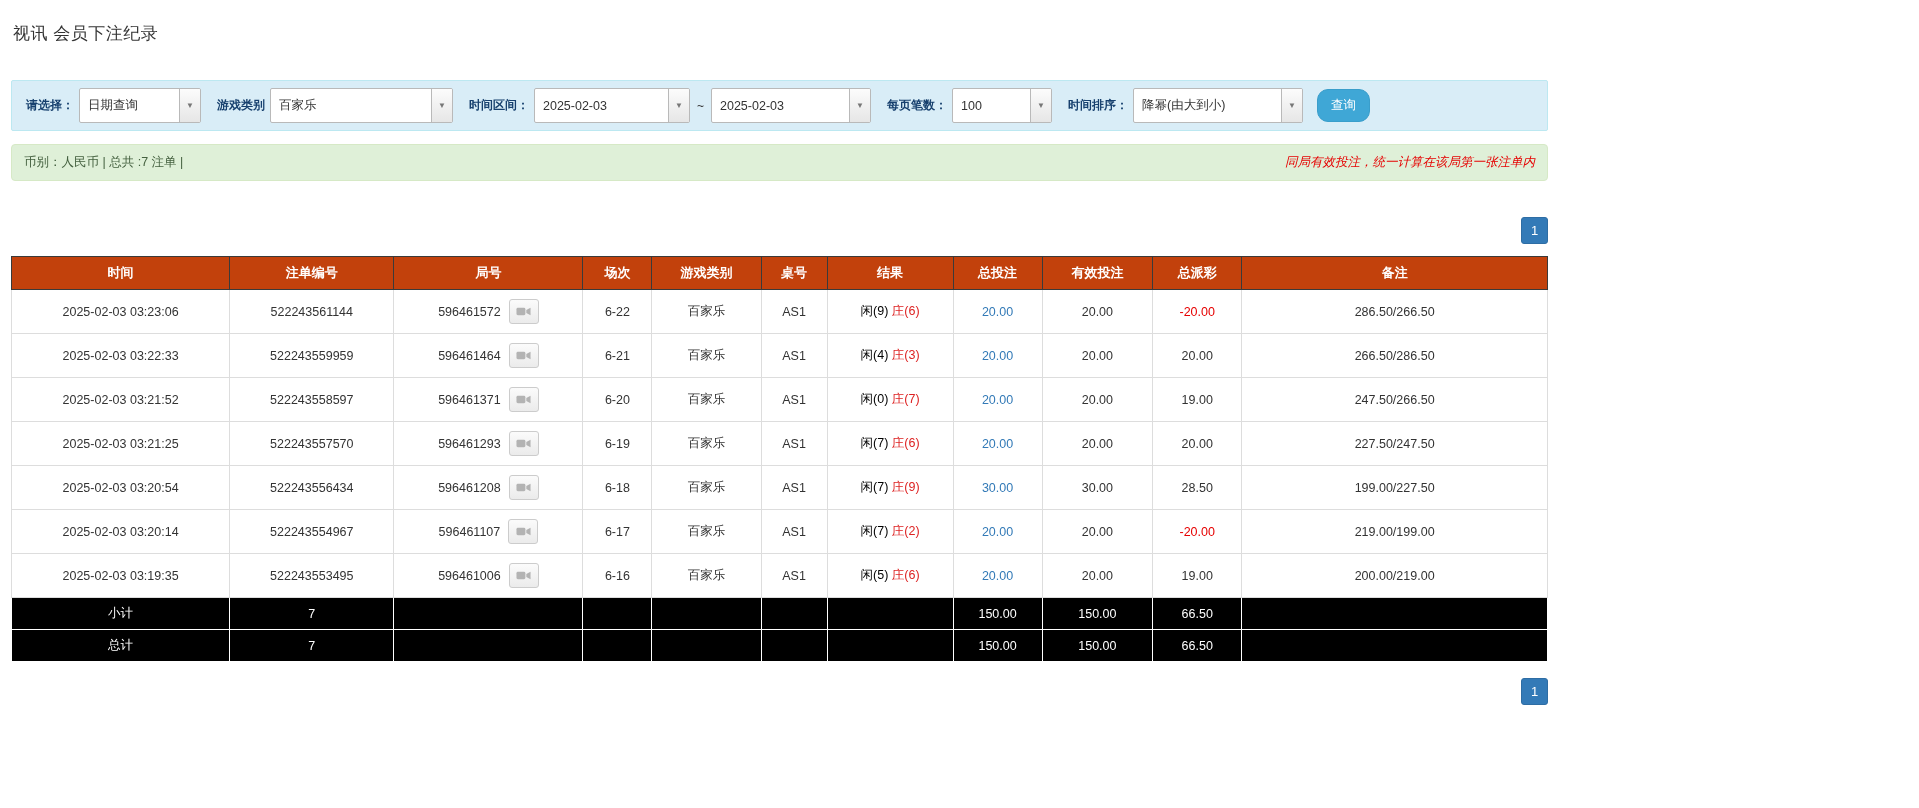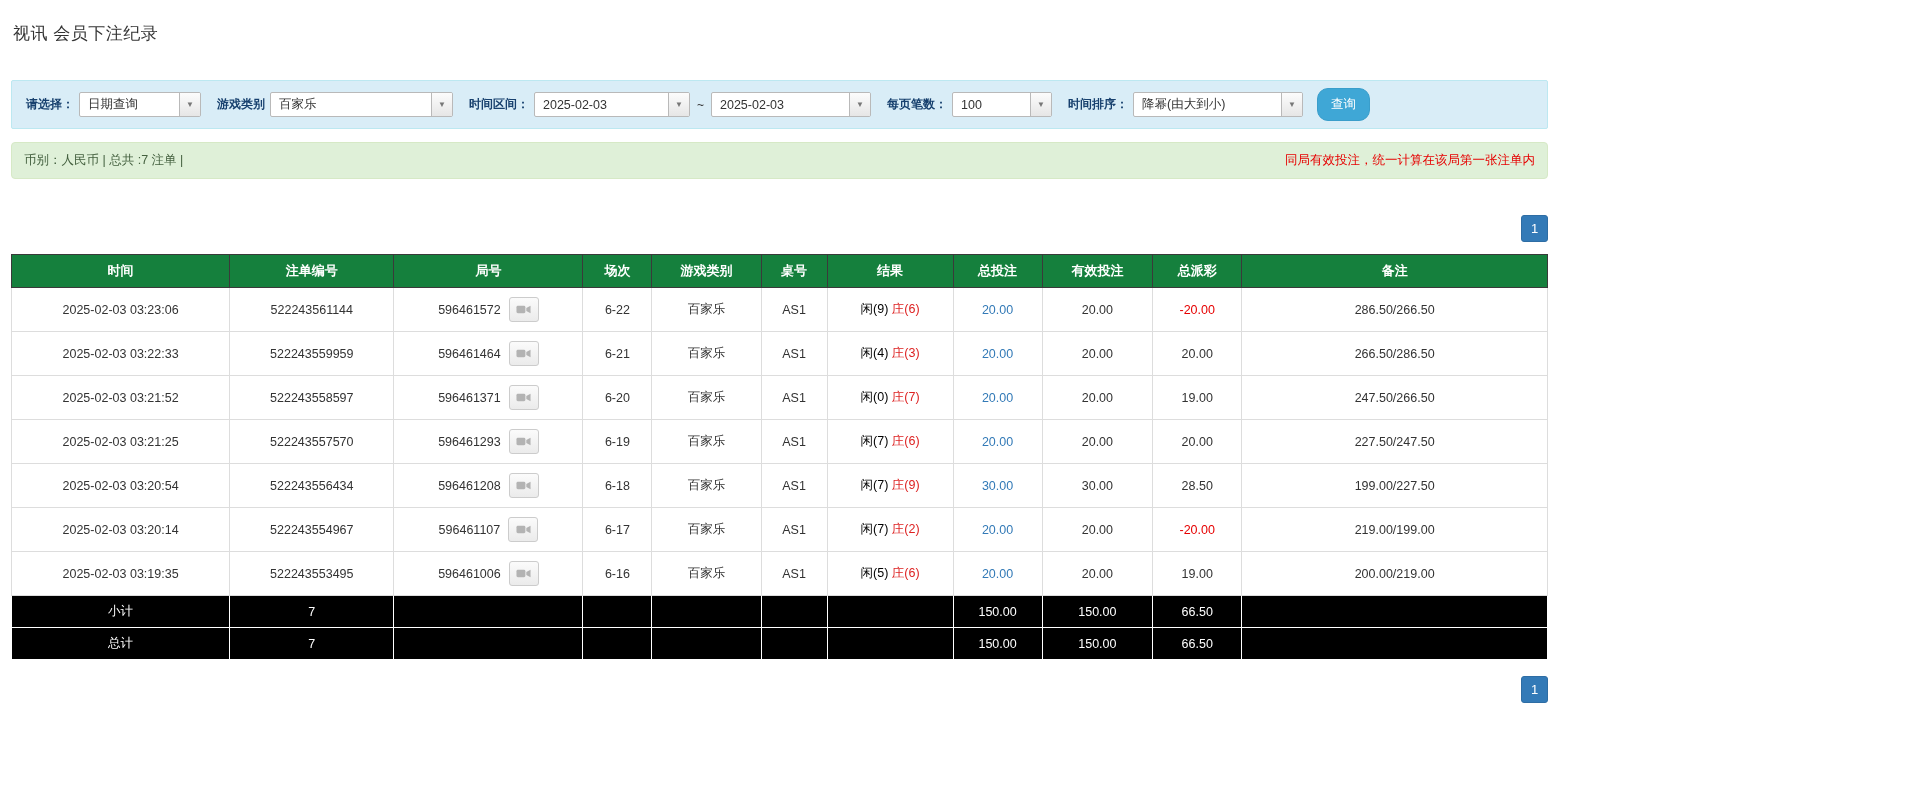--- a/index.html
+++ b/index.html
@@ -18,21 +18,21 @@
   }
 
   
   .filter-bar {
     background: #d9edf7; border: 1px solid #bce8f1; border-radius: 2px;
     padding: 7px 10px; display: flex; align-items: center; white-space: nowrap;
   }
   .flabel { font-weight: 700; color: #17406e; font-size: 12px; margin: 0 5px 0 16px; }
   .flabel.first { margin-left: 4px; }
   .combo {
-    display: inline-flex; height: 25px; background: #fff;
+    display: inline-flex; height: 35px; background: #fff;
     border: 1px solid #b9b9b9; border-radius: 2px; overflow: hidden;
   }
   .combo-text {
     flex: 1; display: flex; align-items: center; padding: 0 8px;
     font-size: 12.5px; color: #333; overflow: hidden;
   }
   .combo-arrow {
     width: 21px; border-left: 1px solid #b9b9b9;
     background: linear-gradient(#fcfcfc, #e6e6e6);
     display: flex; align-items: center; justify-content: center;
@@ -46,36 +46,36 @@
     color: #fff; font-size: 12.5px; cursor: pointer; font-family: inherit;
   }
 
   
   .summary-bar {
     background: #dff0d8; border: 1px solid #d6e9c6; border-radius: 4px;
     margin-top: 13px; padding: 9px 12px;
     display: flex; justify-content: space-between; align-items: center;
   }
   .summary-left { color: #44603f; font-size: 12.5px; }
-  .summary-right { color: #e60000; font-size: 12.5px; }
+  .summary-right { color: #e60000; font-size: 12.5px; font-style: italic; }
 
   
   .pager { display: flex; justify-content: flex-end; }
   .pager.top { margin: 36px 0 12px; }
   .pager.bottom { margin: 16px 0 0; }
   .page-btn {
     min-width: 27px; height: 27px; background: #337ab7;
     border: 1px solid #2e6da4; border-radius: 3px;
     color: #fff; font-size: 13px; cursor: pointer; font-family: inherit;
   }
 
   
   table.records { width: 100%; border-collapse: collapse; table-layout: fixed; }
   .records thead th {
-    background: #15803d; color: #fff; font-size: 13px; font-weight: 700;
+    background: #c2410c; color: #fff; font-size: 13px; font-weight: 700;
     padding: 7px 4px; border: 1px solid #3a3a3a; text-align: center;
   }
   .records tbody td {
     background: #fff; border: 1px solid #ddd; padding: 0 6px; height: 44px;
     text-align: center; font-size: 12.5px; color: #333; overflow: hidden;
   }
   .records tfoot td {
     background: #000000; border: 1px solid #fff; color: #fff;
     font-size: 12.5px; padding: 7px 4px; text-align: center;
   }

